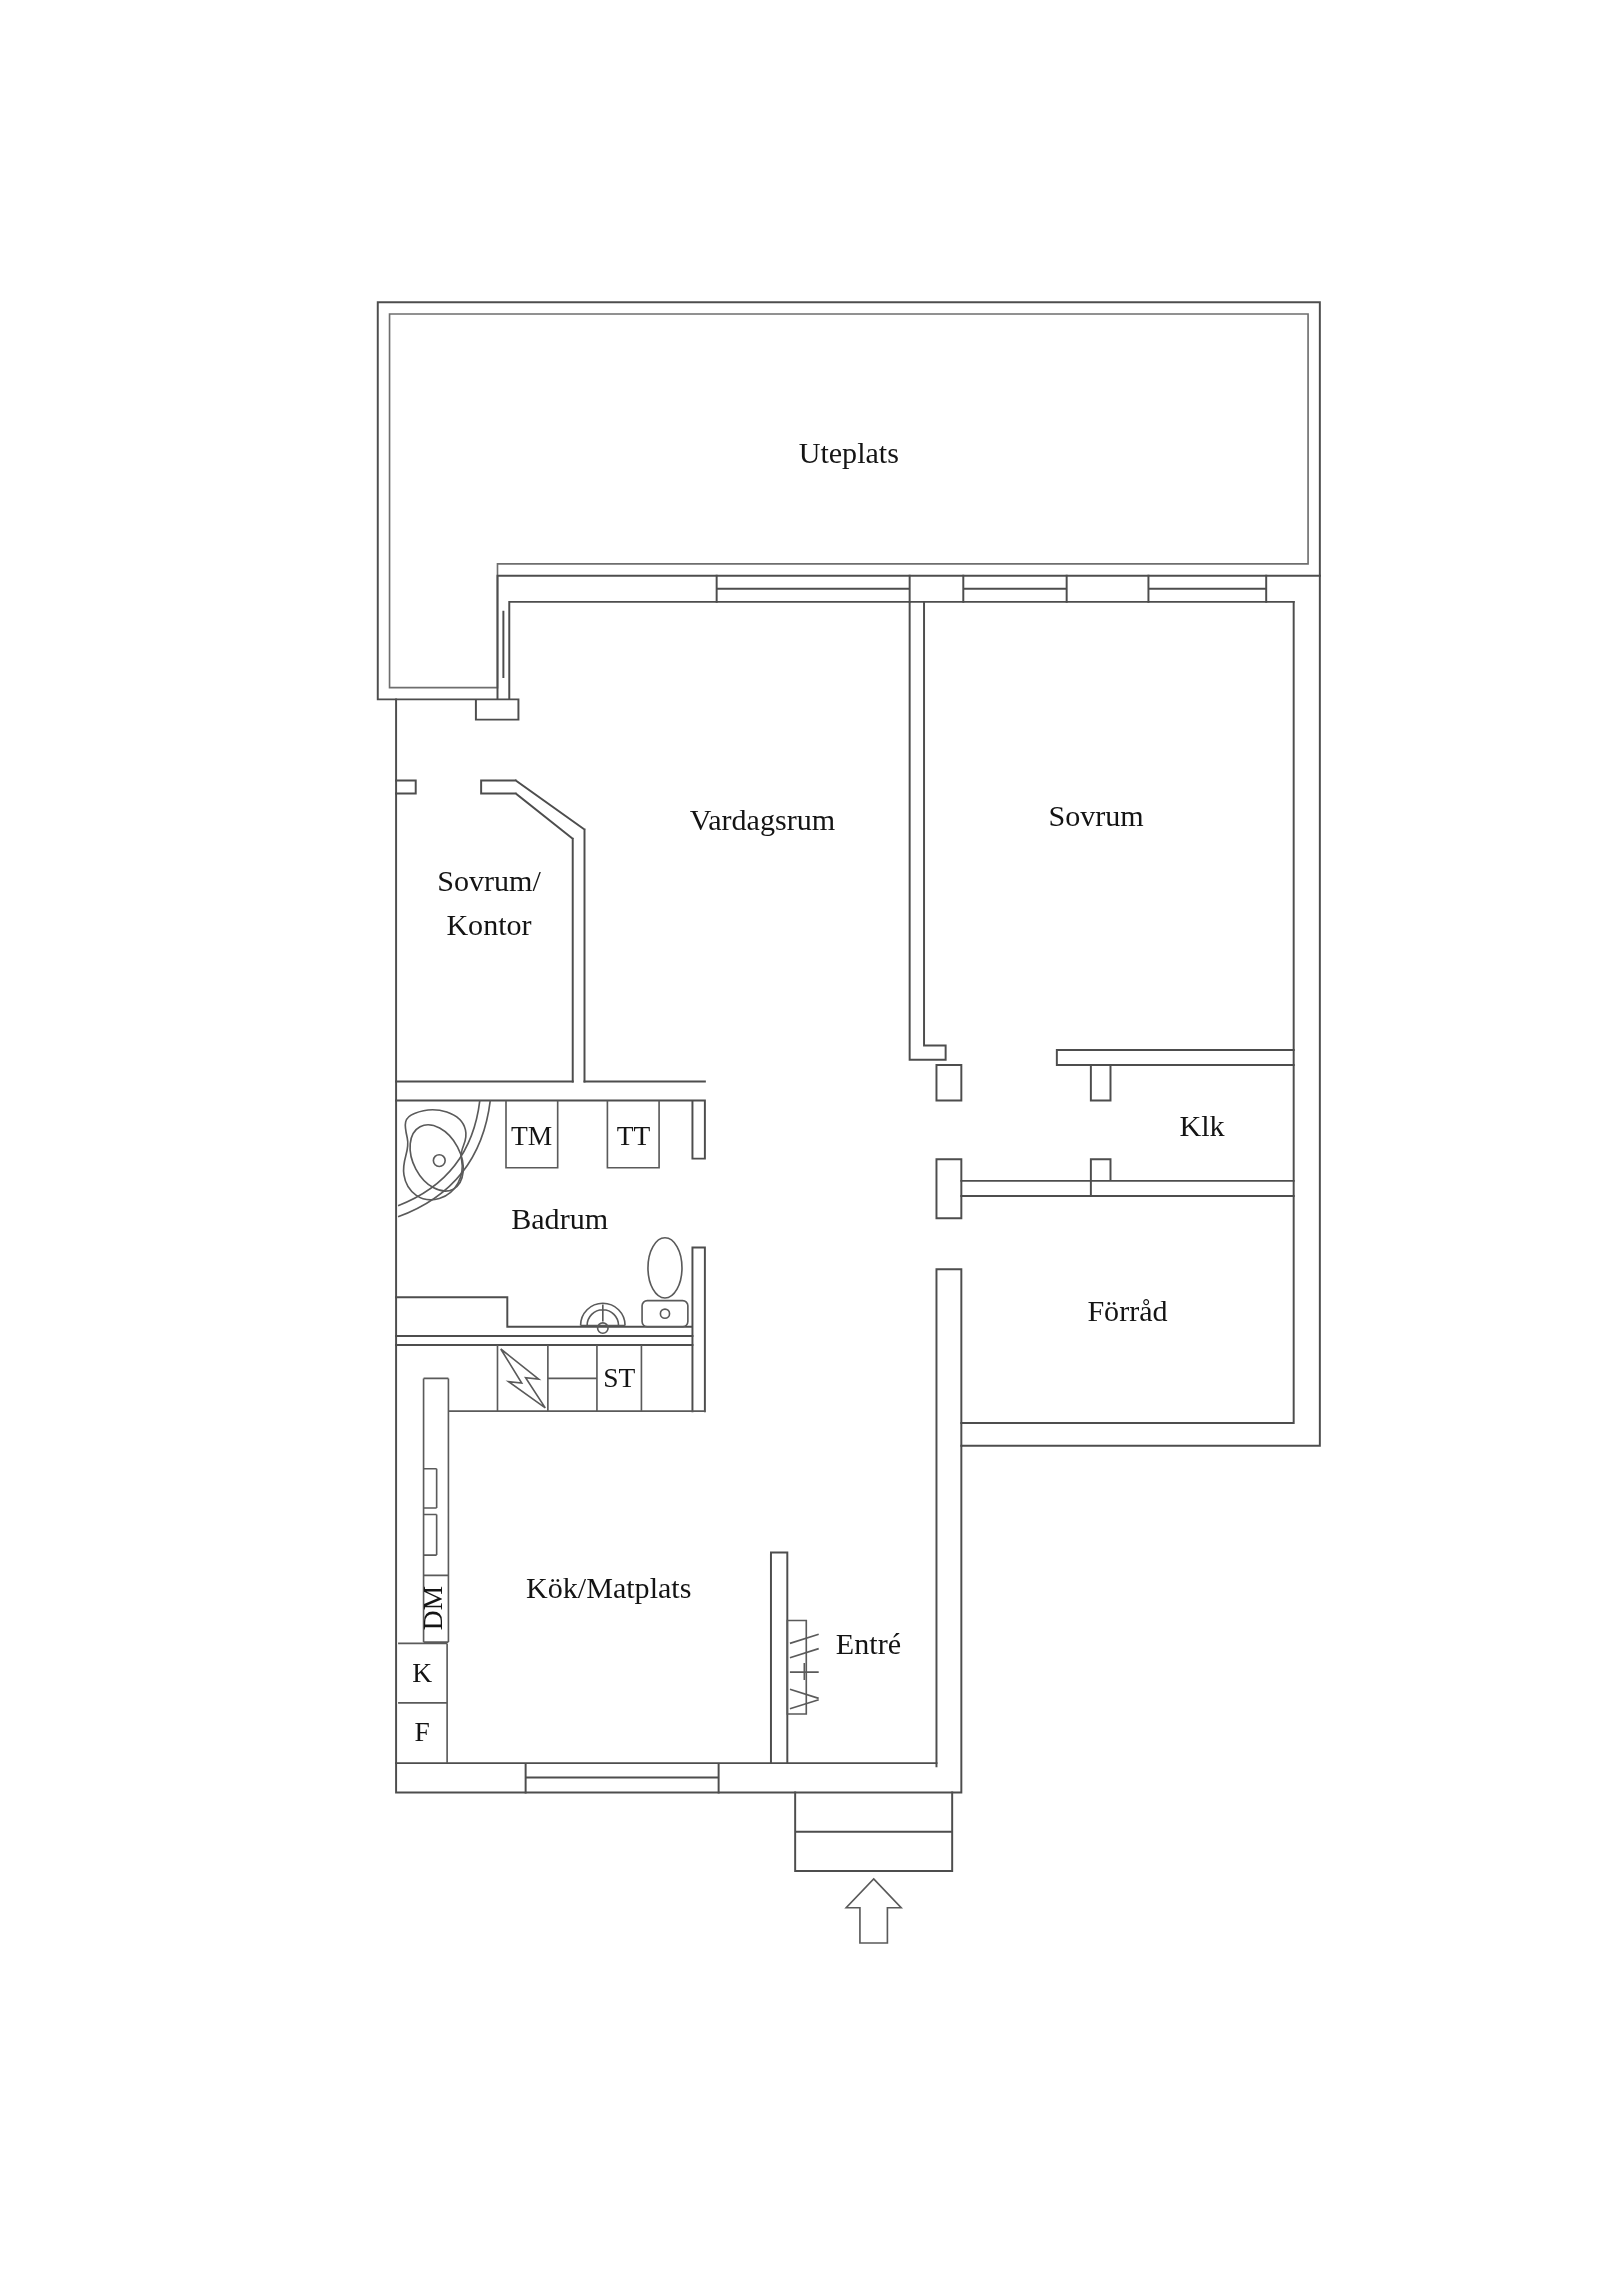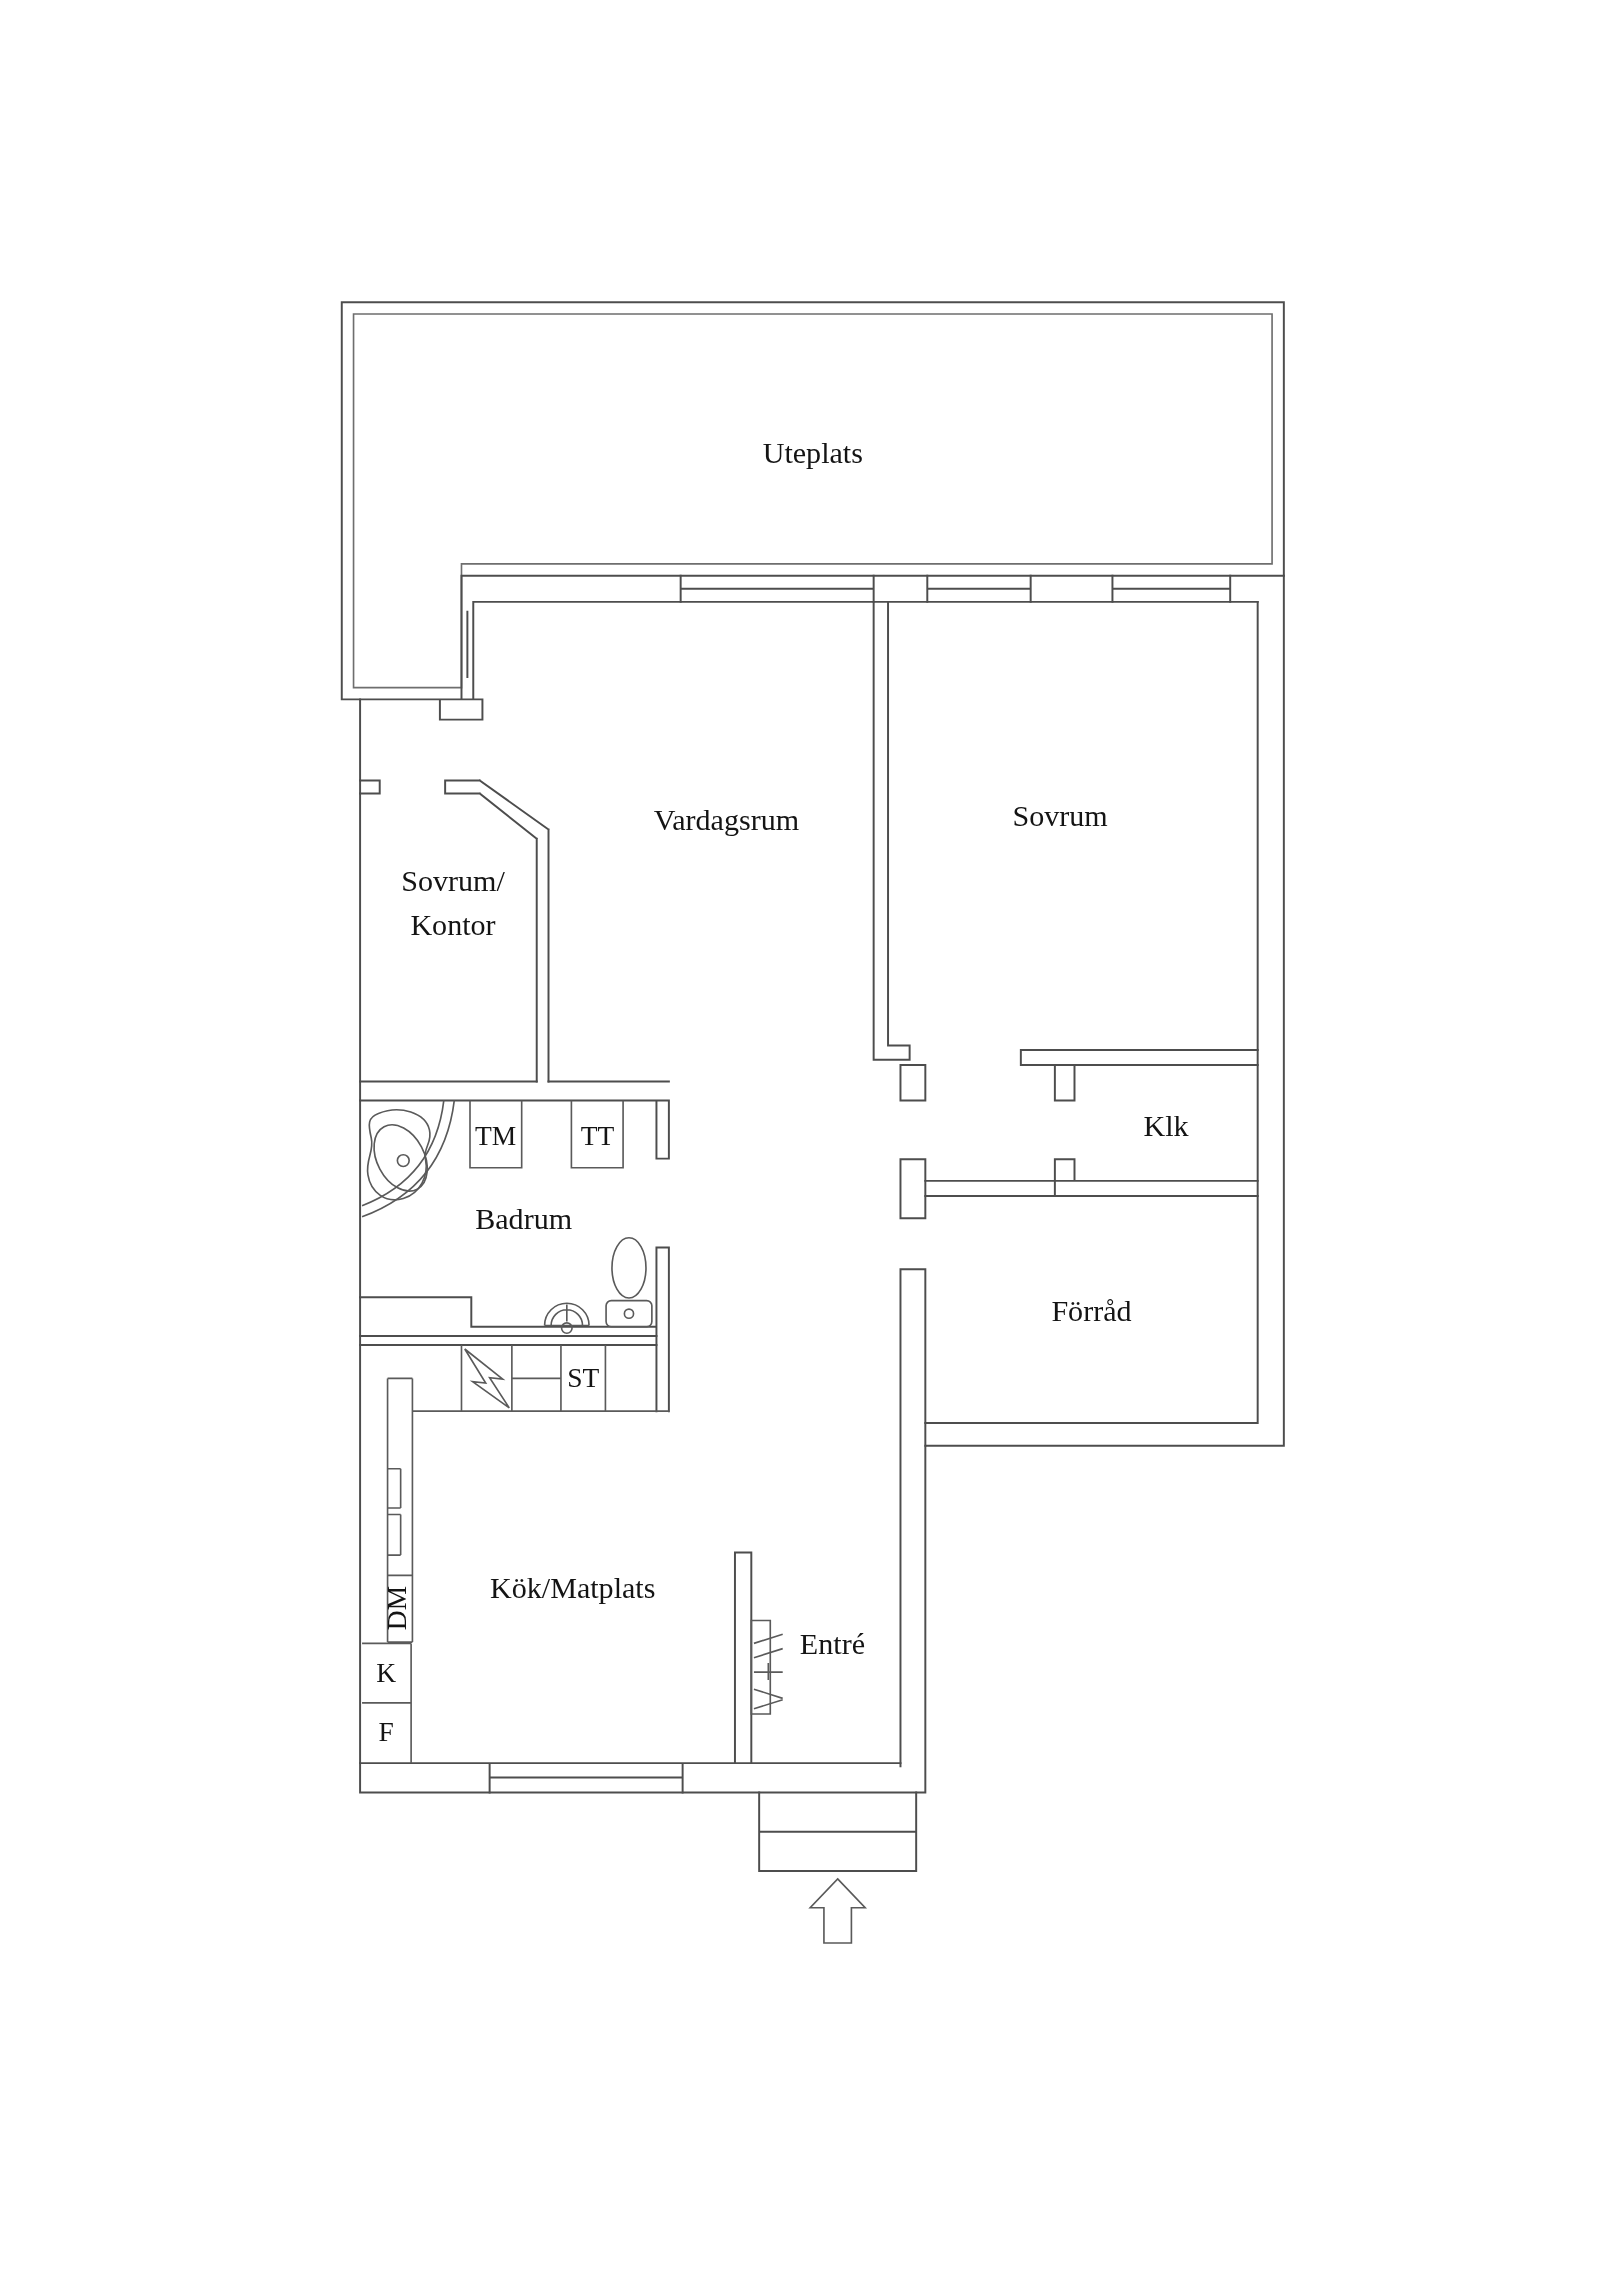--- a/index.html
+++ b/index.html
@@ -1,20 +1,21 @@
 <!DOCTYPE html>
 <html style="font-size:10.5px"><head>
 <meta charset="utf-8">
 <style>
   html,body{margin:0;padding:0;background:#ffffff;}
   .sheet{
     position:relative;
     width:1498px;height:2295px;
     background:#ffffff;
     font-family:"Liberation Serif","DejaVu Serif",serif;
+    padding-left:36px;
   }
   svg{display:block;width:1623px;height:2295px;}
   .wall{fill:none;stroke:#4d4d4d;stroke-width:3;stroke-linecap:square;stroke-linejoin:miter;}
   .wall-light{fill:none;stroke:#6e6e6e;stroke-width:2.5;}
   .fixture{fill:none;stroke:#5a5a5a;stroke-width:2.5;}
   .lbl{
     font-family:"Liberation Serif","DejaVu Serif",serif;
     font-size:46px;fill:#141414;
     text-anchor:middle;dominant-baseline:middle;
   }

